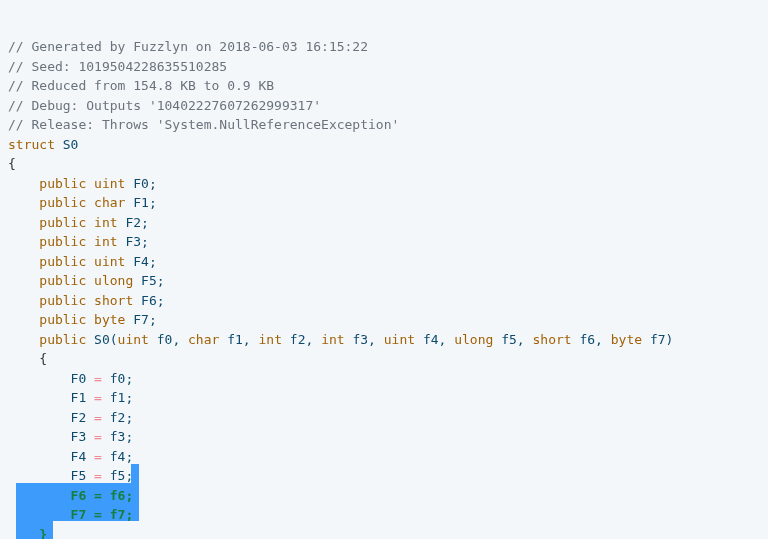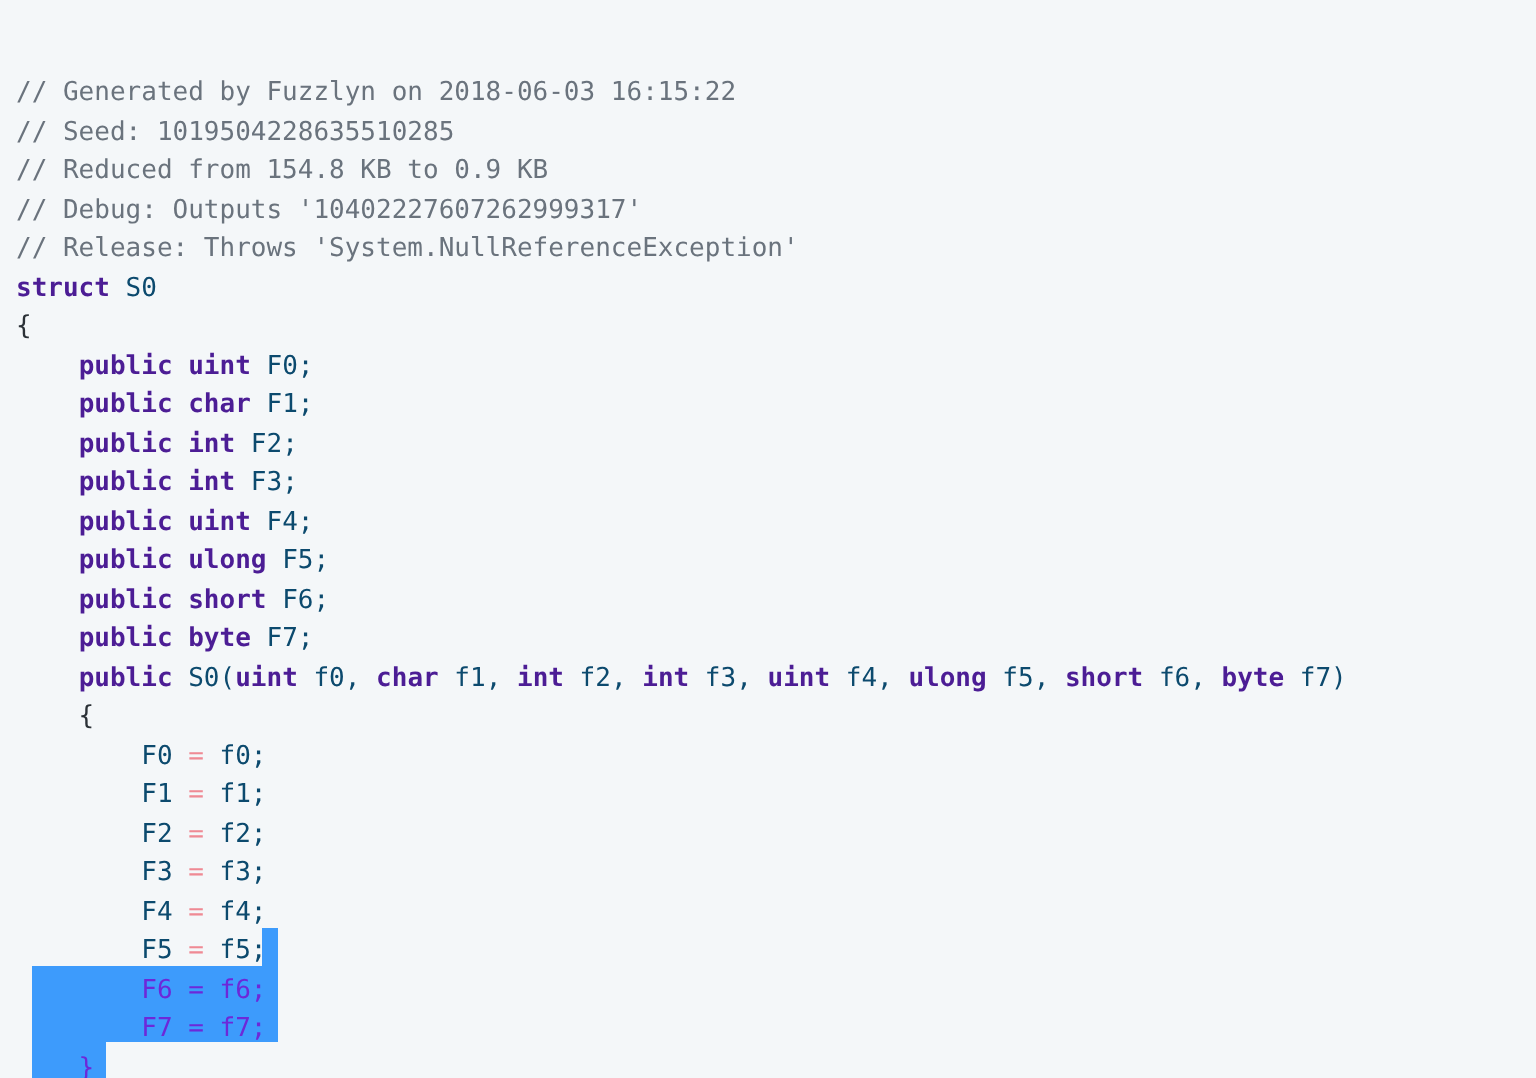--- a/index.html
+++ b/index.html
@@ -49,31 +49,31 @@
     margin-top: 24px;
   }
 
   .line {
     height: 19.5px;
     white-space: pre;
   }
 
   
   .cmt  { color: #6a737d; }
-  .kw   { color: #4c1d95; font-weight: bold; }
+  .kw   { color: #a16207; }
   .id   { color: #0c4a6e; }
   .op   { color: #ef8a94; }
   .punc { color: #2b3137; }
 
   
   .selected { color: #ffffff; }
   .selected .id,
   .selected .op,
   .selected .punc,
-  .selected .kw { color: #6d28d9; }
+  .selected .kw { color: #15803d; font-weight: bold; }
 </style>
 </head>
 <body>
 
 <div id="code-viewer">
 
   <div id="selection-layer">
       <div class="sel-block" style="left: 131px; top: 440px; width: 8px; height: 19px; background: rgb(61, 155, 252);"></div>
       <div class="sel-block" style="left: 16px; top: 459px; width: 123px; height: 19px; background: rgb(61, 155, 252);"></div>
       <div class="sel-block" style="left: 16px; top: 478px; width: 123px; height: 19px; background: rgb(61, 155, 252);"></div>

